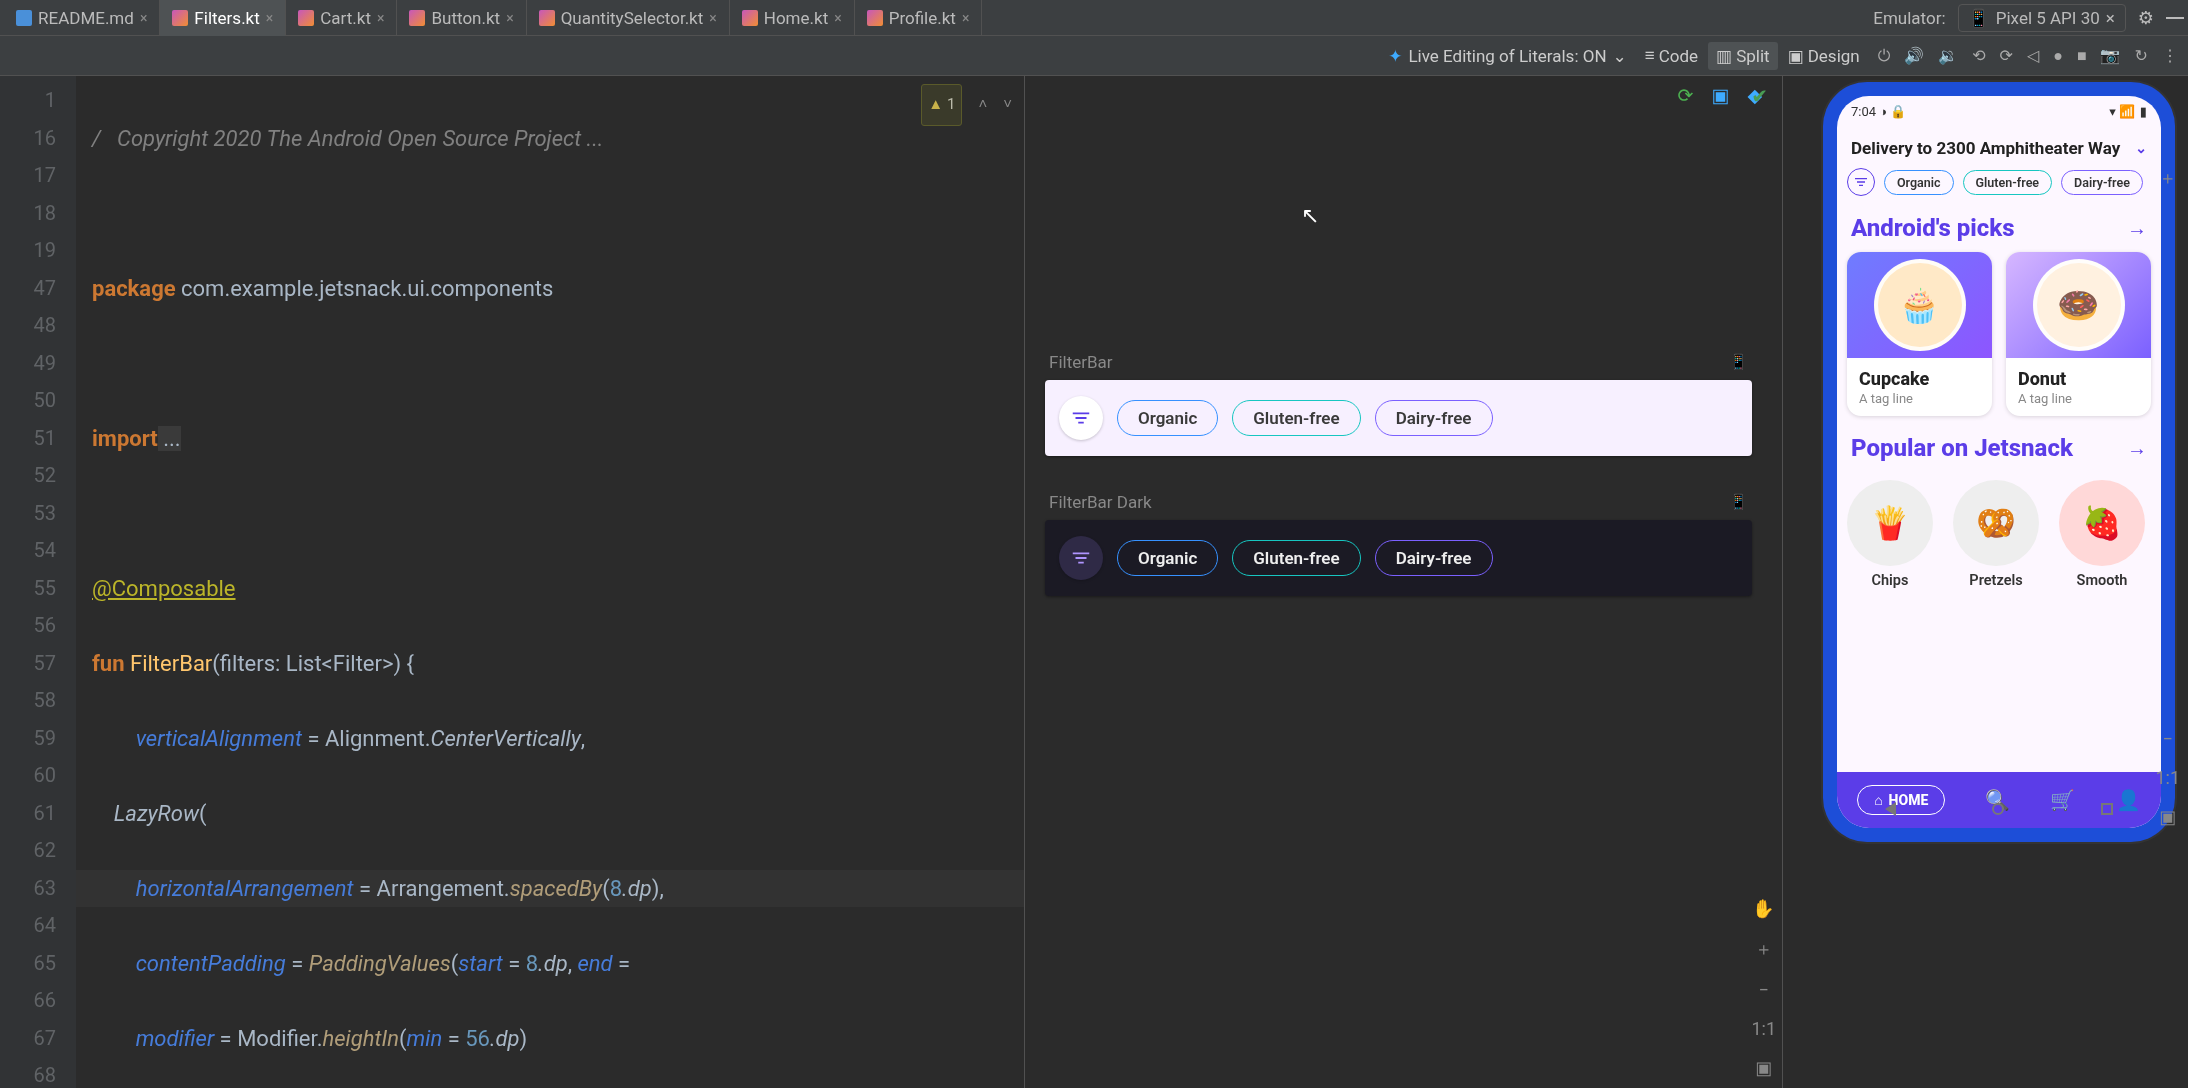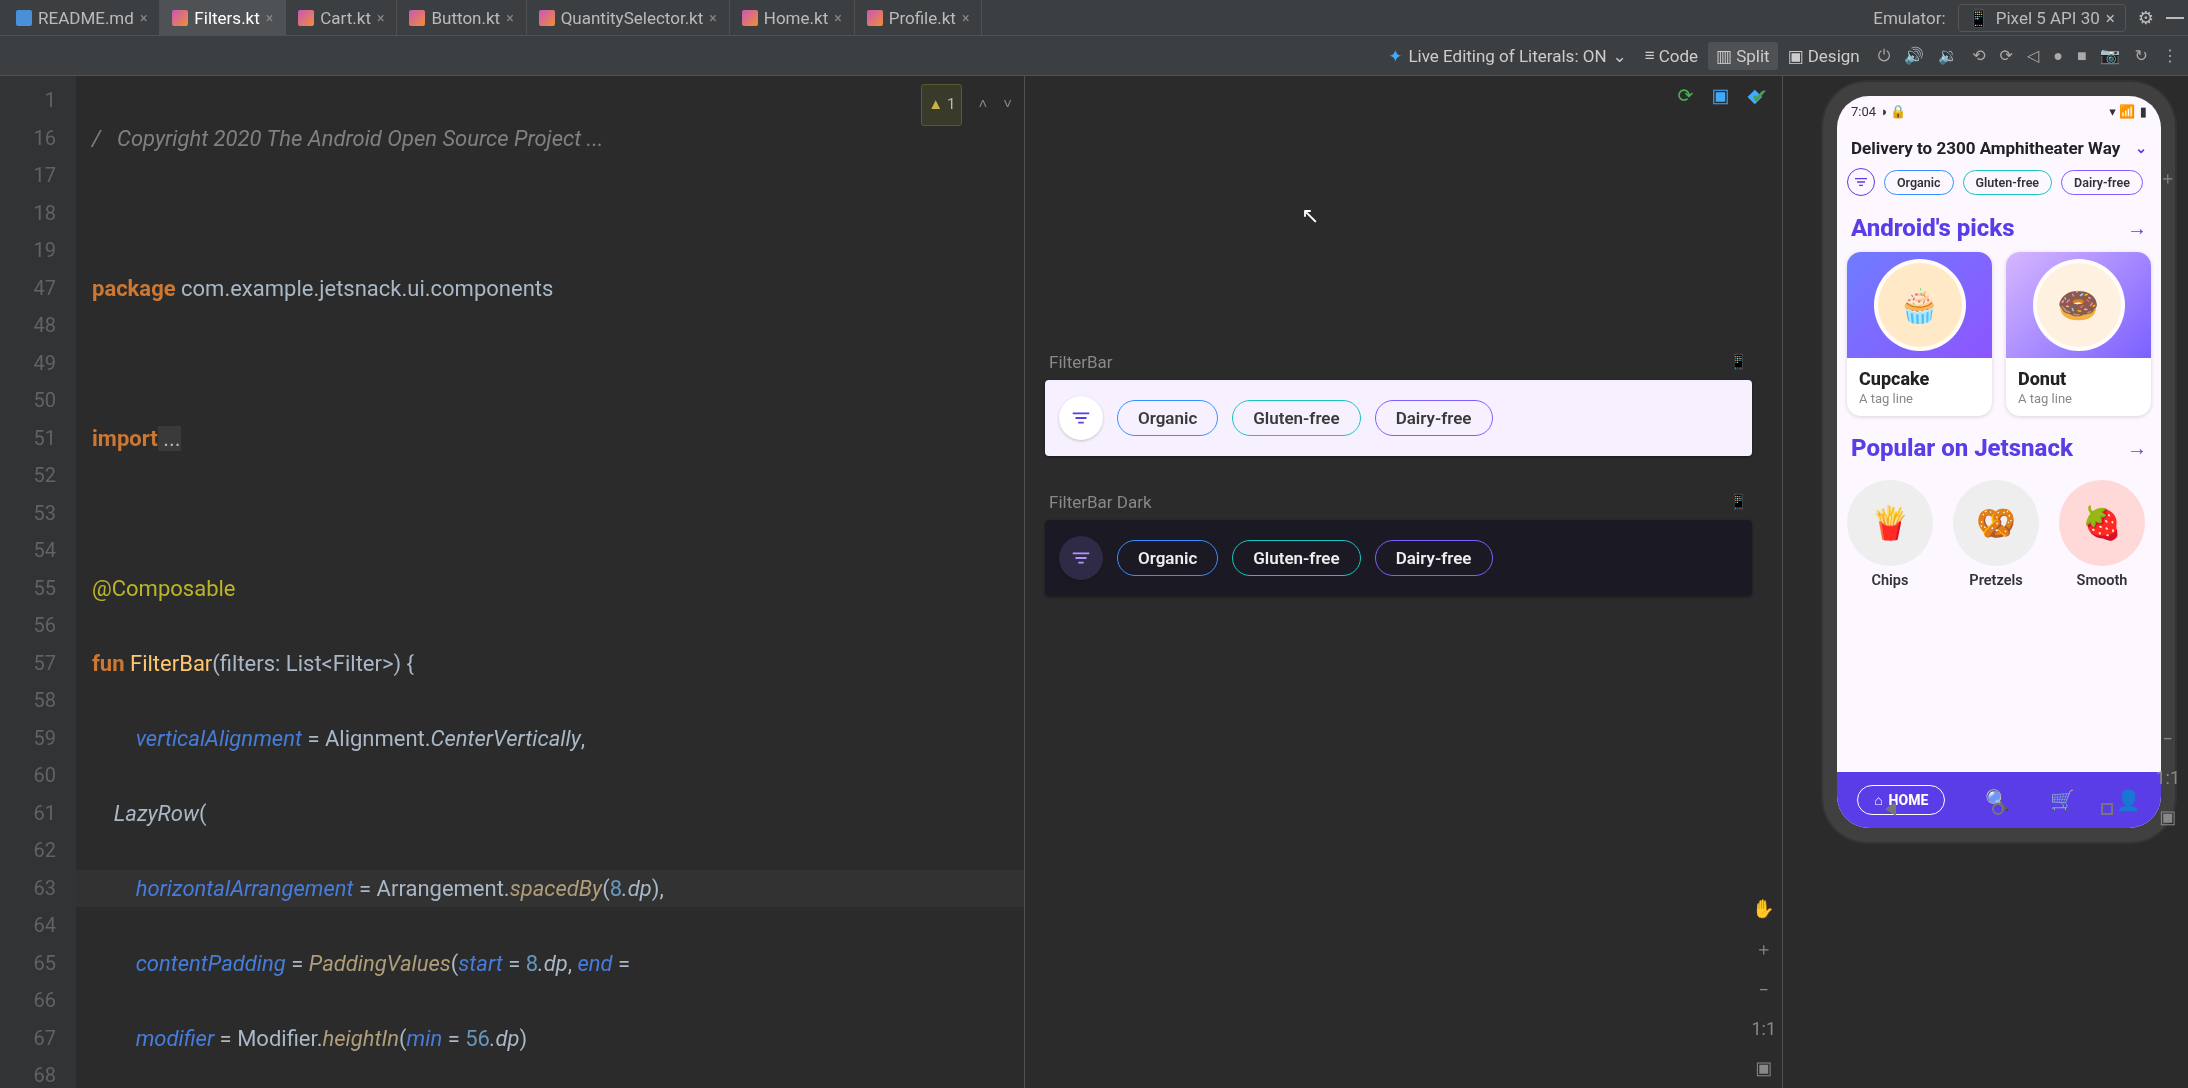--- a/index.html
+++ b/index.html
@@ -33,21 +33,21 @@
 
 
 .editor { position:relative; width:1024px; background:#2b2b2b; display:flex; }
 .gutter { width:76px; background:#313335; text-align:right; padding-right:20px; padding-top:6px; font-family: 'JetBrains Mono','Consolas',monospace; font-size:20px; color:#606366; line-height:37.5px; }
 .code { position:relative; flex:1; padding-top:6px; font-family:'JetBrains Mono','Consolas',monospace; font-size:22px; line-height:37.5px; white-space:pre; overflow:hidden; }
 .code .line { padding-left:16px; height:37.5px; }
 .code .current { background:#323232; }
 .kw { color:#cc7832; font-weight:bold; }
 .fn { color:#ffc66d; }
 .num { color:#6897bb; }
-.ann { color:#bbb529; }
+.ann { color:#bbb529;text-decoration:underline; }
 .prop { color:#9876aa; }
 .named { color:#467cda; font-style:italic; }
 .call { color:#b09d79; font-style: italic; }
 .it { font-style:italic; color:#a9b7c6; }
 .cmm { color:#808080; font-style:italic; }
 .editor-top-right { position:absolute; top:8px; right:12px; display:flex; gap:16px; align-items:center; color:#888; font-size:15px; }
 .warn-box { display:flex; align-items:center; gap:4px; background:#3a3a2a; border:1px solid #5a5a2a; padding:1px 6px; border-radius:3px; color:#bba; }
 .check-ok { position:absolute; top:8px; right:14px; color:#499c54; font-size:20px; }
 
 
@@ -63,21 +63,21 @@
 .chip { padding:7px 20px; border-radius:22px; border:1.5px solid; font-weight:600; font-size:17px; white-space:nowrap; }
 .chip.c1 { border-color:#3691ff; color:#3a3a3a; } .filterbar-box.dark .chip.c1{ color:#eee; border-color:#3691ff;}
 .chip.c2 { border-color:#17c6c1; color:#3a3a3a; } .filterbar-box.dark .chip.c2{ color:#eee;}
 .chip.c3 { border-color:#7b60ff; color:#3a3a3a; } .filterbar-box.dark .chip.c3{ color:#eee;}
 .pv-right-icons { position:absolute; right:6px; bottom:10px; display:flex; flex-direction:column; gap:18px; align-items:center; color:#888; font-size:18px; }
 .cursor-arrow { position:absolute; left:276px; top:127px; font-size:22px; color:#fff; }
 .reload-row { position:absolute; top:8px; right:20px; display:flex; gap:18px; color:#5fb0ff; font-size:19px; }
 
 
 .emu-col { width:406px; background:#2b2b2b; border-left:1px solid #515151; position:relative; }
-.phone { position:absolute; left:40px; top:6px; width:352px; height:760px; border-radius:44px; background:#404040; padding:14px; box-shadow:0 0 0 2px #333; }
+.phone { position:absolute; left:40px; top:6px; width:352px; height:760px; border-radius:44px; background:#1d4ed8; padding:14px; box-shadow:0 0 0 2px #333; }
 .screen { width:100%; height:100%; border-radius:32px; background:#fdf7ff; overflow:hidden; position:relative; display:flex; flex-direction:column; }
 .statusbar { height:30px; display:flex; align-items:center; justify-content:space-between; padding:0 14px; font-size:13px; color:#333; }
 .statusbar .right { display:flex; gap:4px; }
 .deliver { padding:12px 14px 10px; font-weight:700; font-size:17px; color:#222; display:flex; align-items:center; justify-content:space-between; }
 .deliver .chev { color:#5b3de8; font-size:14px; }
 .app-filters { display:flex; gap:9px; padding:0 10px 14px; align-items:center; }
 .app-filters .fic { width:28px; height:28px; border-radius:50%; border:1px solid #5b3de8; display:flex; align-items:center; justify-content:center; }
 .app-filters .achip { padding:4px 12px; border-radius:16px; border:1px solid; font-size:12.5px; font-weight:600; }
 .section-head { display:flex; align-items:center; justify-content:space-between; padding:4px 14px 10px; }
 .section-head .title { color:#5b3de8; font-weight:800; font-size:24px; }

